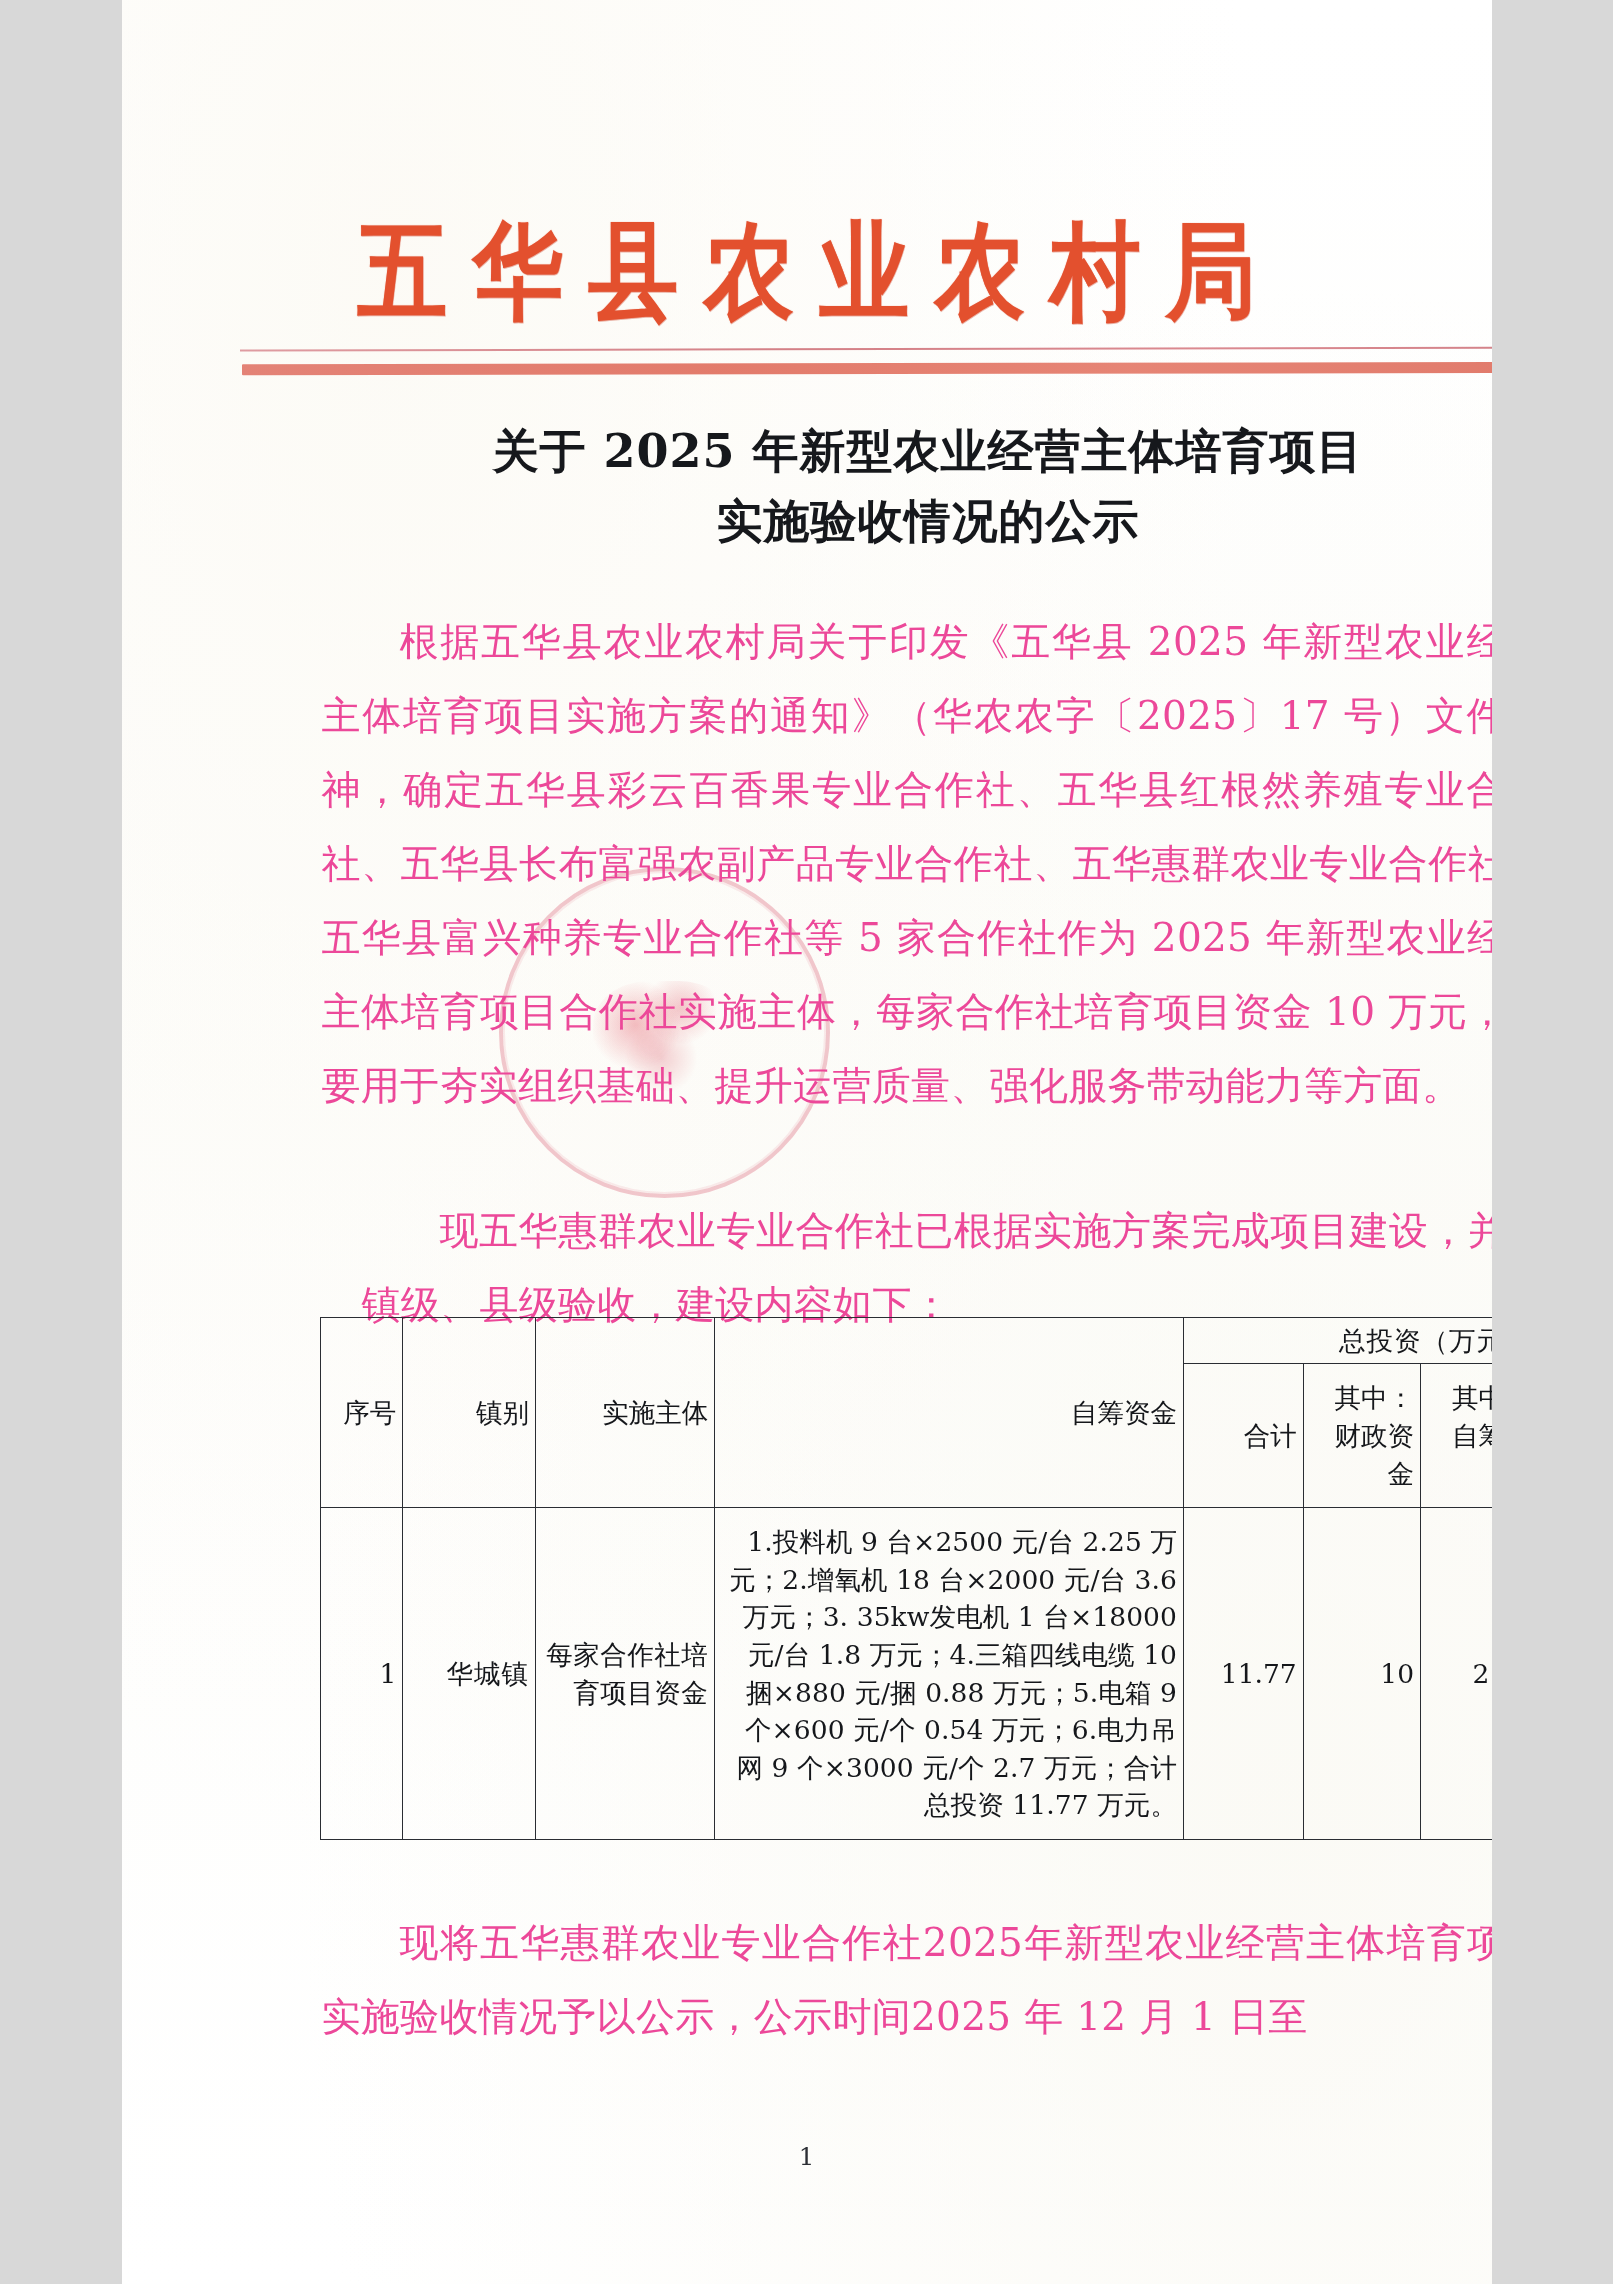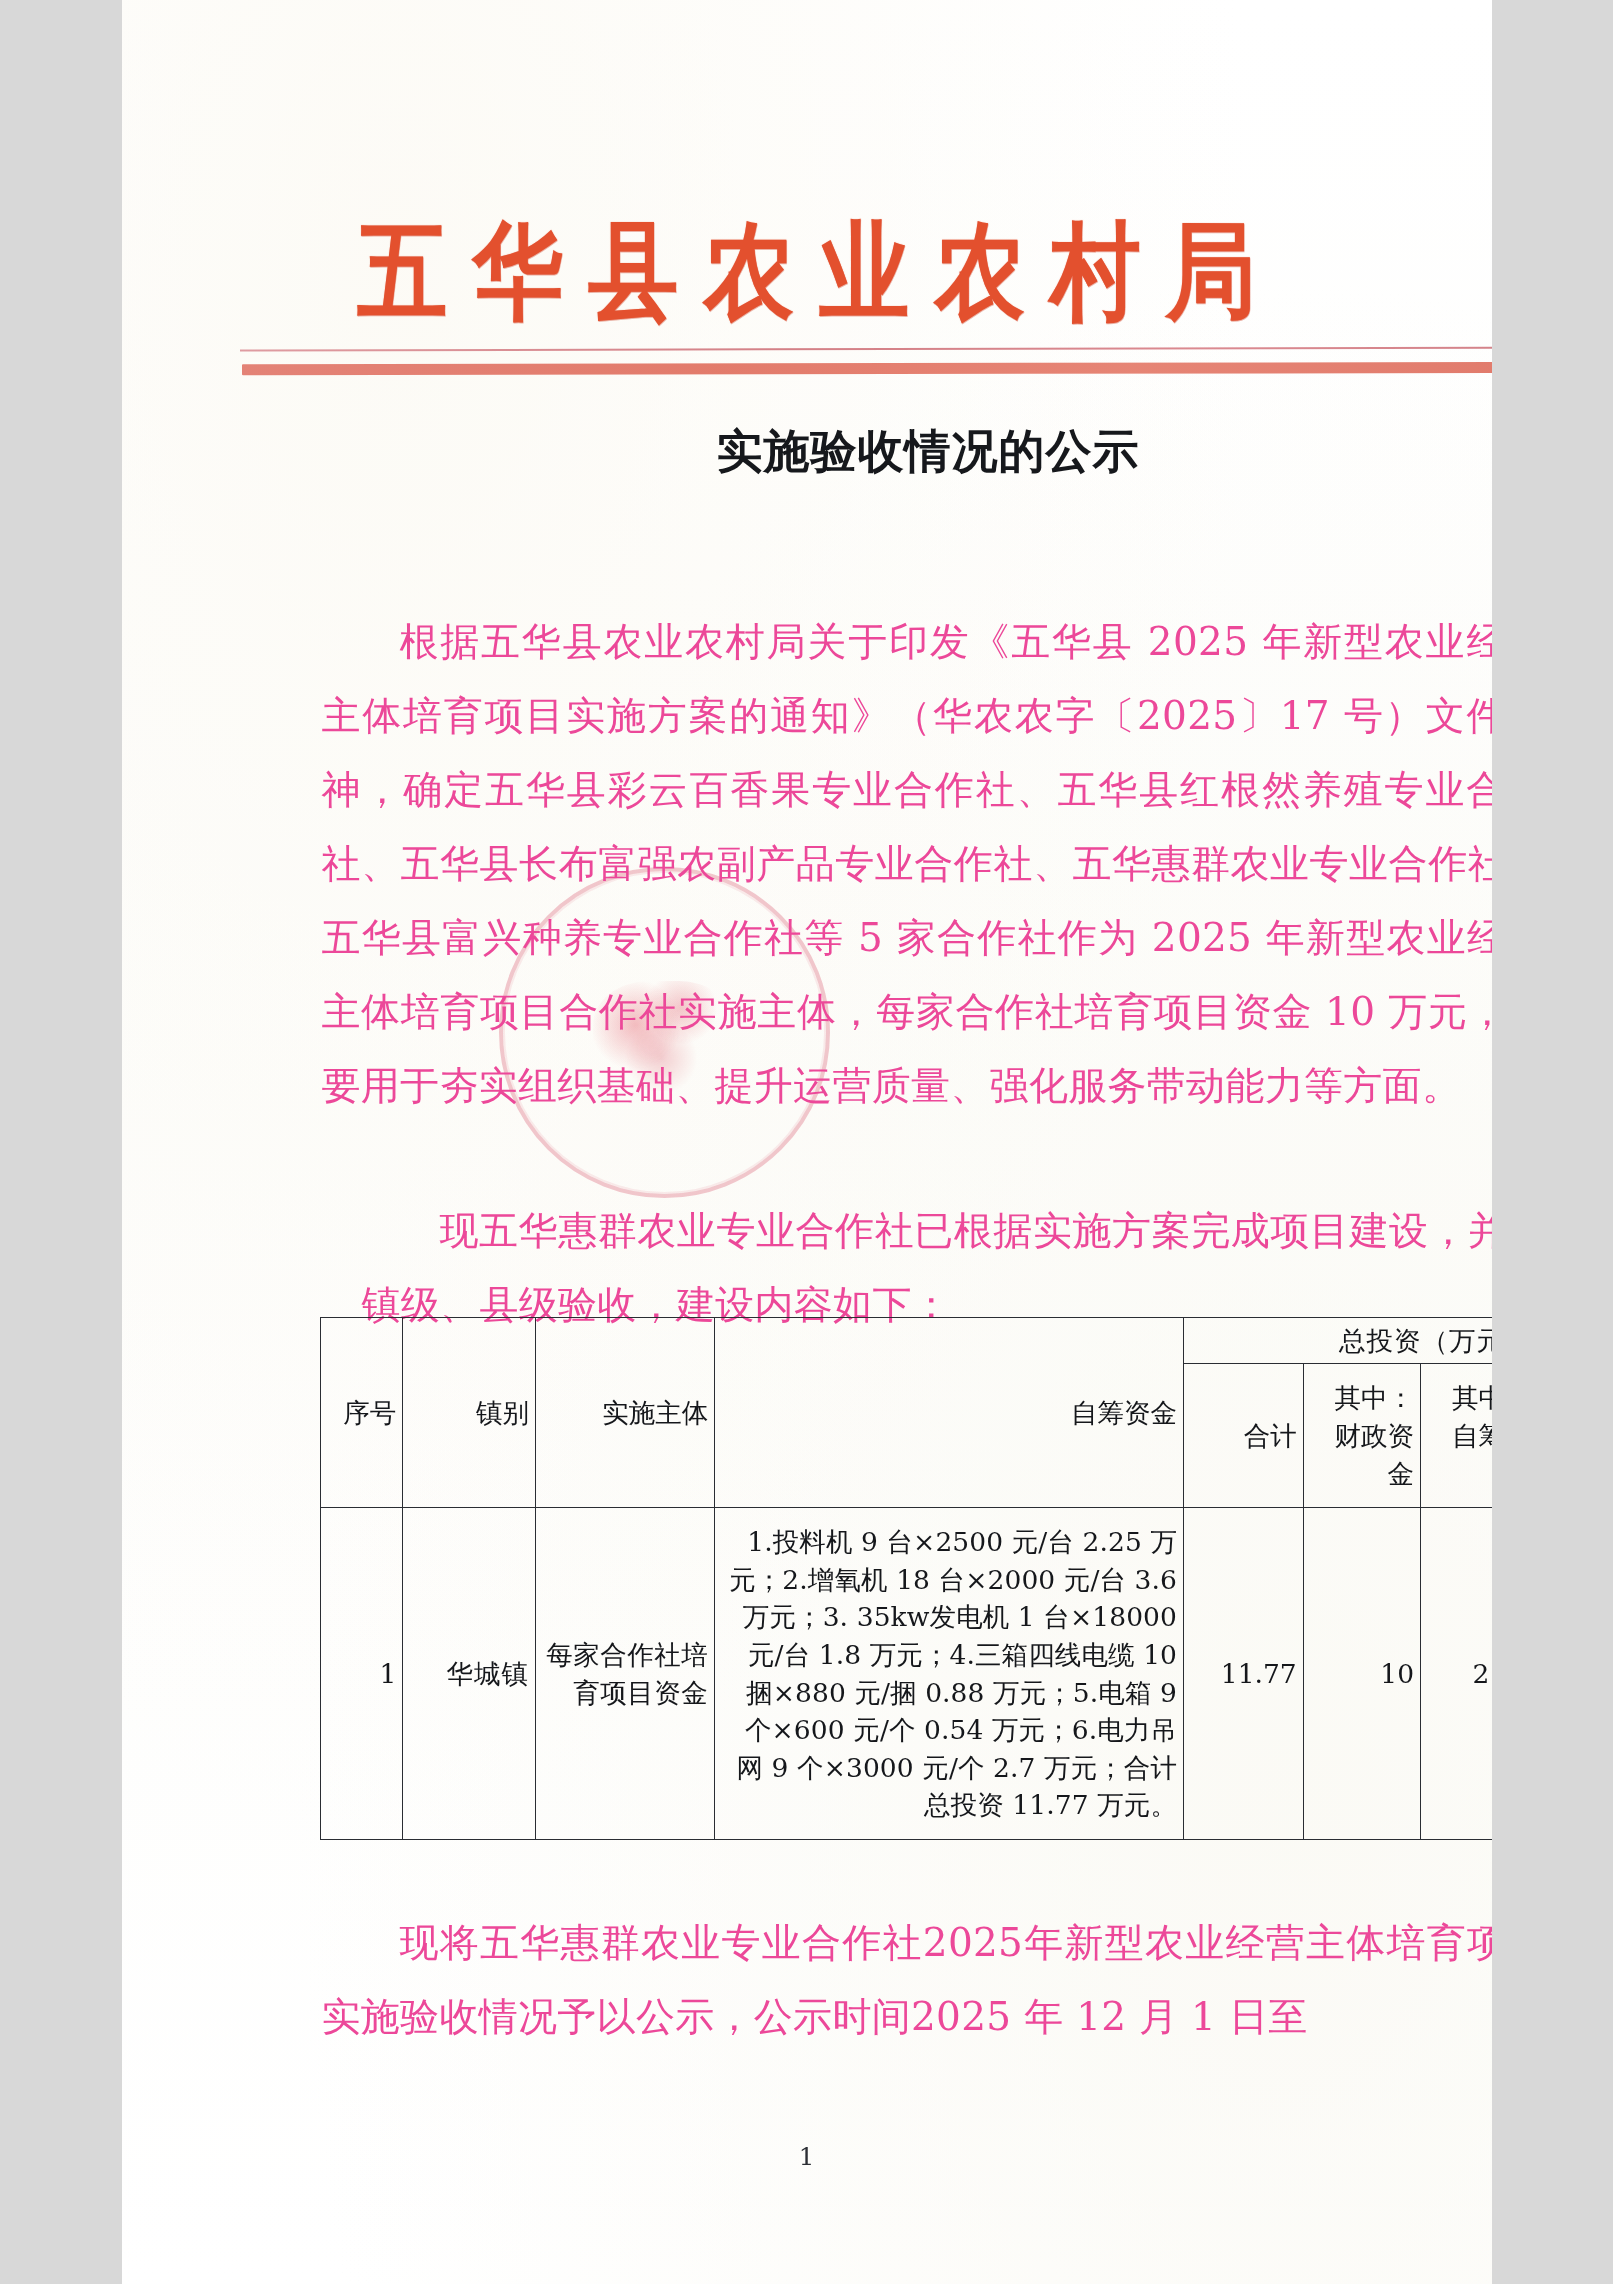--- a/index.html
+++ b/index.html
@@ -216,20 +216,21 @@
 <div class="page">
   <div class="paper-tint"></div>
 
   <div class="letterhead">
     <div class="letterhead-title">五华县农业农村局</div>
   </div>
   <div class="rule-thin"></div>
   <div class="rule-thick"></div>
 
   <div class="doc-title">
+    <span class="tline">关于 2025 年新型农业经营主体培育项目</span>
     <span class="tline">实施验收情况的公示</span>
   </div>
 
   <div class="seal"></div>
 
   <div class="body-block" id="para1">
     <p class="indent">根据五华县农业农村局关于印发《五华县 2025 年新型农业经营主体培育项目实施方案的通知》（华农农字〔2025〕17 号）文件精神，确定五华县彩云百香果专业合作社、五华县红根然养殖专业合作社、五华县长布富强农副产品专业合作社、五华惠群农业专业合作社、五华县富兴种养专业合作社等 5 家合作社作为 2025 年新型农业经营主体培育项目合作社实施主体，每家合作社培育项目资金 10 万元，主要用于夯实组织基础、提升运营质量、强化服务带动能力等方面。</p>
   </div>
 
   <div class="body-block" id="para2">

